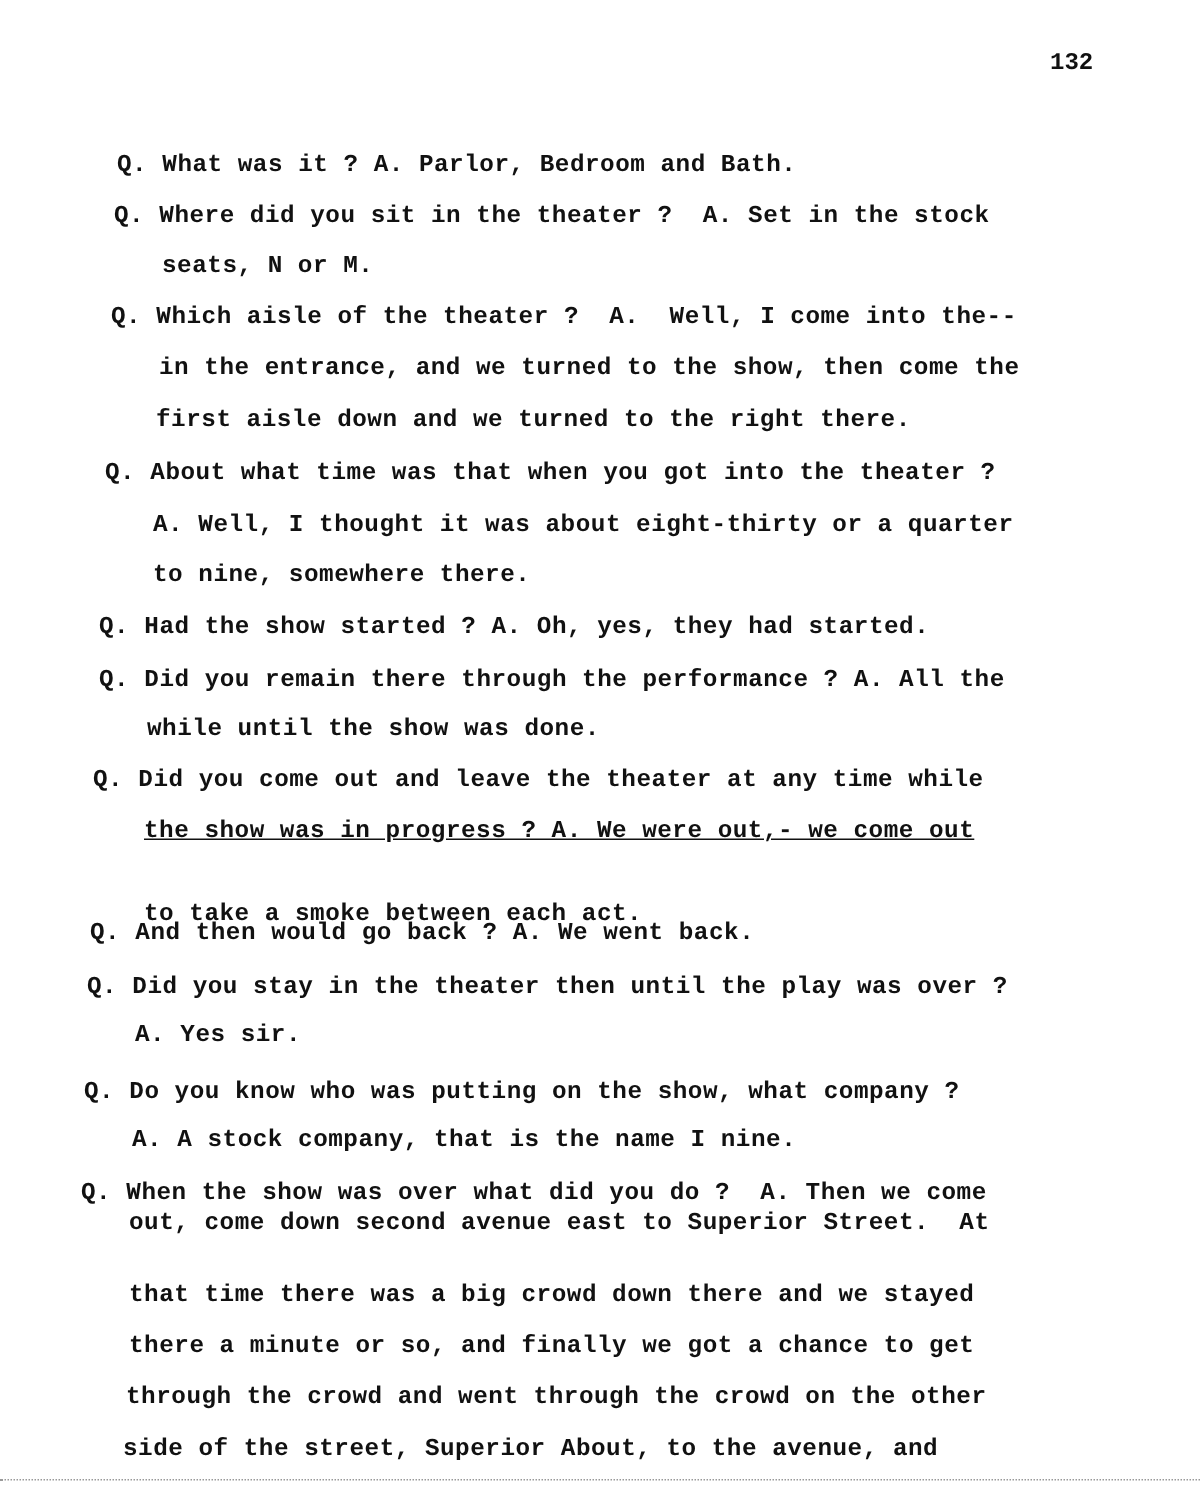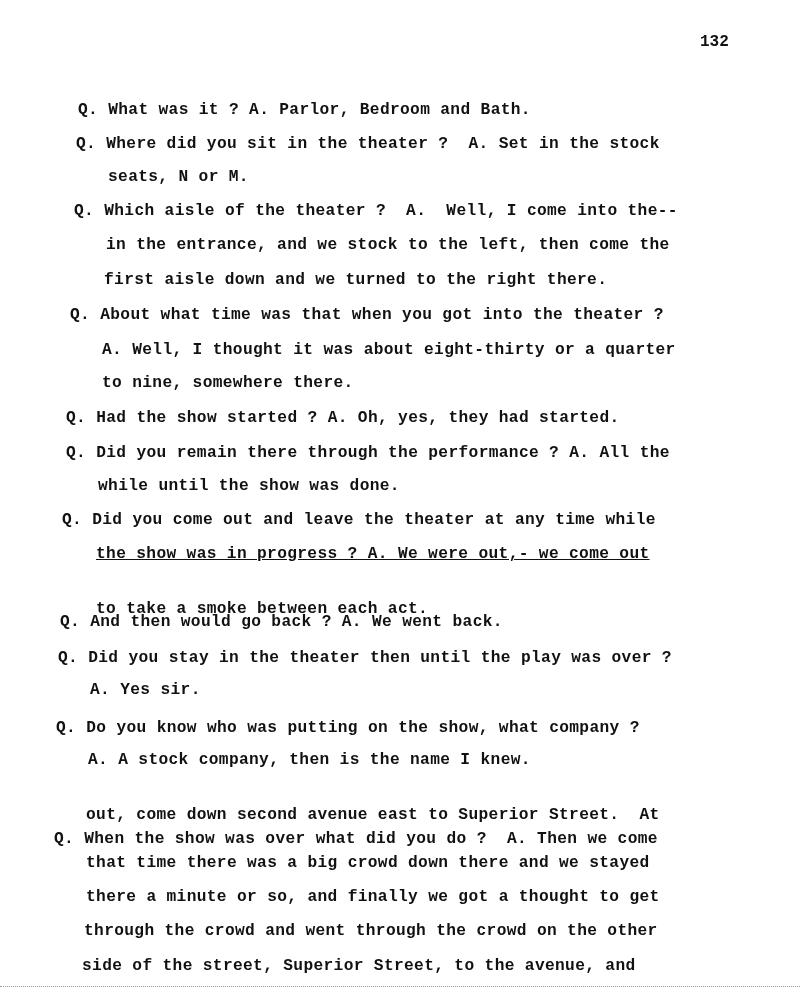--- a/index.html
+++ b/index.html
@@ -22,37 +22,37 @@
 </head>
 <body>
 
 <div class="page">
   <div class="pagenum">132</div>
   <div id="lines">
       <div class="line" style="left: 78px; top: 100px;">Q. What was it ? A. Parlor, Bedroom and Bath.</div>
       <div class="line" style="left: 76px; top: 134px;">Q. Where did you sit in the theater ?  A. Set in the stock</div>
       <div class="line" style="left: 108px; top: 167px;">seats, N or M.</div>
       <div class="line" style="left: 74px; top: 201px;">Q. Which aisle of the theater ?  A.  Well, I come into the--</div>
-      <div class="line" style="left: 106px; top: 235px;">in the entrance, and we stock to the left, then come the</div>
+      <div class="line" style="left: 106px; top: 235px;">in the entrance, and we turned to the show, then come the</div>
       <div class="line" style="left: 104px; top: 270px;">first aisle down and we turned to the right there.</div>
       <div class="line" style="left: 70px; top: 305px;">Q. About what time was that when you got into the theater ?</div>
       <div class="line" style="left: 102px; top: 340px;">A. Well, I thought it was about eight-thirty or a quarter</div>
       <div class="line" style="left: 102px; top: 373px;">to nine, somewhere there.</div>
       <div class="line" style="left: 66px; top: 408px;">Q. Had the show started ? A. Oh, yes, they had started.</div>
       <div class="line" style="left: 66px; top: 443px;">Q. Did you remain there through the performance ? A. All the</div>
       <div class="line" style="left: 98px; top: 476px;">while until the show was done.</div>
       <div class="line" style="left: 62px; top: 510px;">Q. Did you come out and leave the theater at any time while</div>
       <div class="line" style="left: 96px; top: 544px; text-decoration: underline;">the show was in progress ? A. We were out,- we come out</div>
       <div class="line" style="left: 96px; top: 578px; margin-top: 21px;">to take a smoke between each act.</div>
       <div class="line" style="left: 60px; top: 612px; text-align: center;">Q. And then would go back ? A. We went back.</div>
       <div class="line" style="left: 58px; top: 648px;">Q. Did you stay in the theater then until the play was over ?</div>
       <div class="line" style="left: 90px; top: 680px;">A. Yes sir.</div>
       <div class="line" style="left: 56px; top: 718px;">Q. Do you know who was putting on the show, what company ?</div>
-      <div class="line" style="left: 88px; top: 750px;">A. A stock company, then is the name I knew.</div>
-      <div class="line" style="left: 54px; top: 785px; margin-top: 44px;">Q. When the show was over what did you do ?  A. Then we come</div>
+      <div class="line" style="left: 88px; top: 750px;">A. A stock company, that is the name I nine.</div>
+      <div class="line" style="left: 54px; top: 785px;">Q. When the show was over what did you do ?  A. Then we come</div>
       <div class="line" style="left: 86px; top: 805px;">out, come down second avenue east to Superior Street.  At</div>
       <div class="line" style="left: 86px; top: 853px;">that time there was a big crowd down there and we stayed</div>
-      <div class="line" style="left: 86px; top: 887px;">there a minute or so, and finally we got a thought to get</div>
+      <div class="line" style="left: 86px; top: 887px;">there a minute or so, and finally we got a chance to get</div>
       <div class="line" style="left: 84px; top: 921px;">through the crowd and went through the crowd on the other</div>
-      <div class="line" style="left: 82px; top: 956px;">side of the street, Superior Street, to the avenue, and</div>
+      <div class="line" style="left: 82px; top: 956px;">side of the street, Superior About, to the avenue, and</div>
     </div>
   <div class="rule"></div>
 </div>
 
 </body></html>

